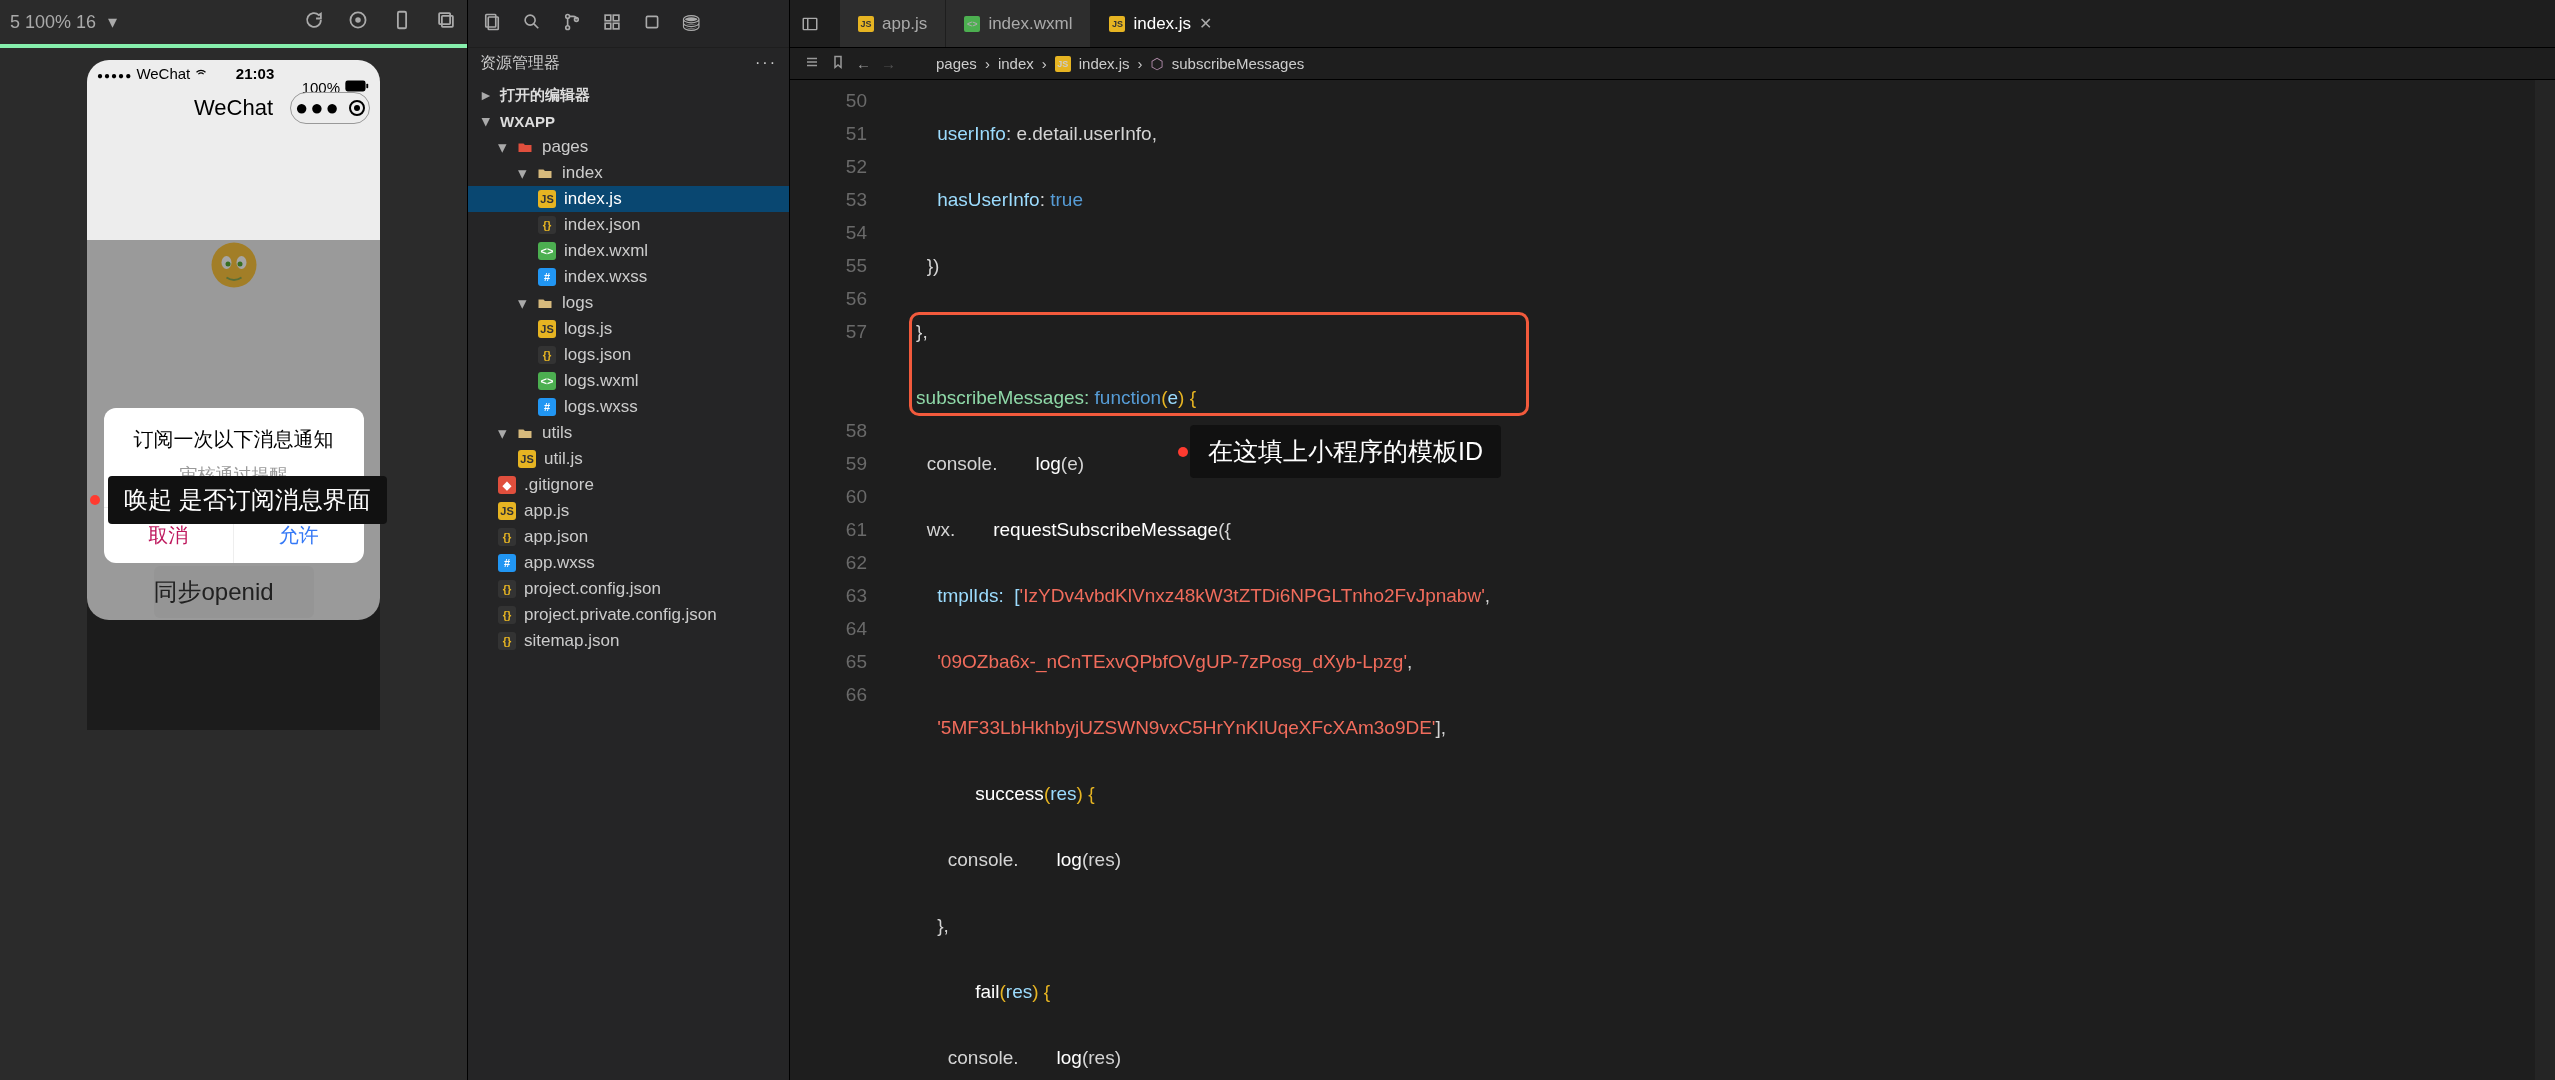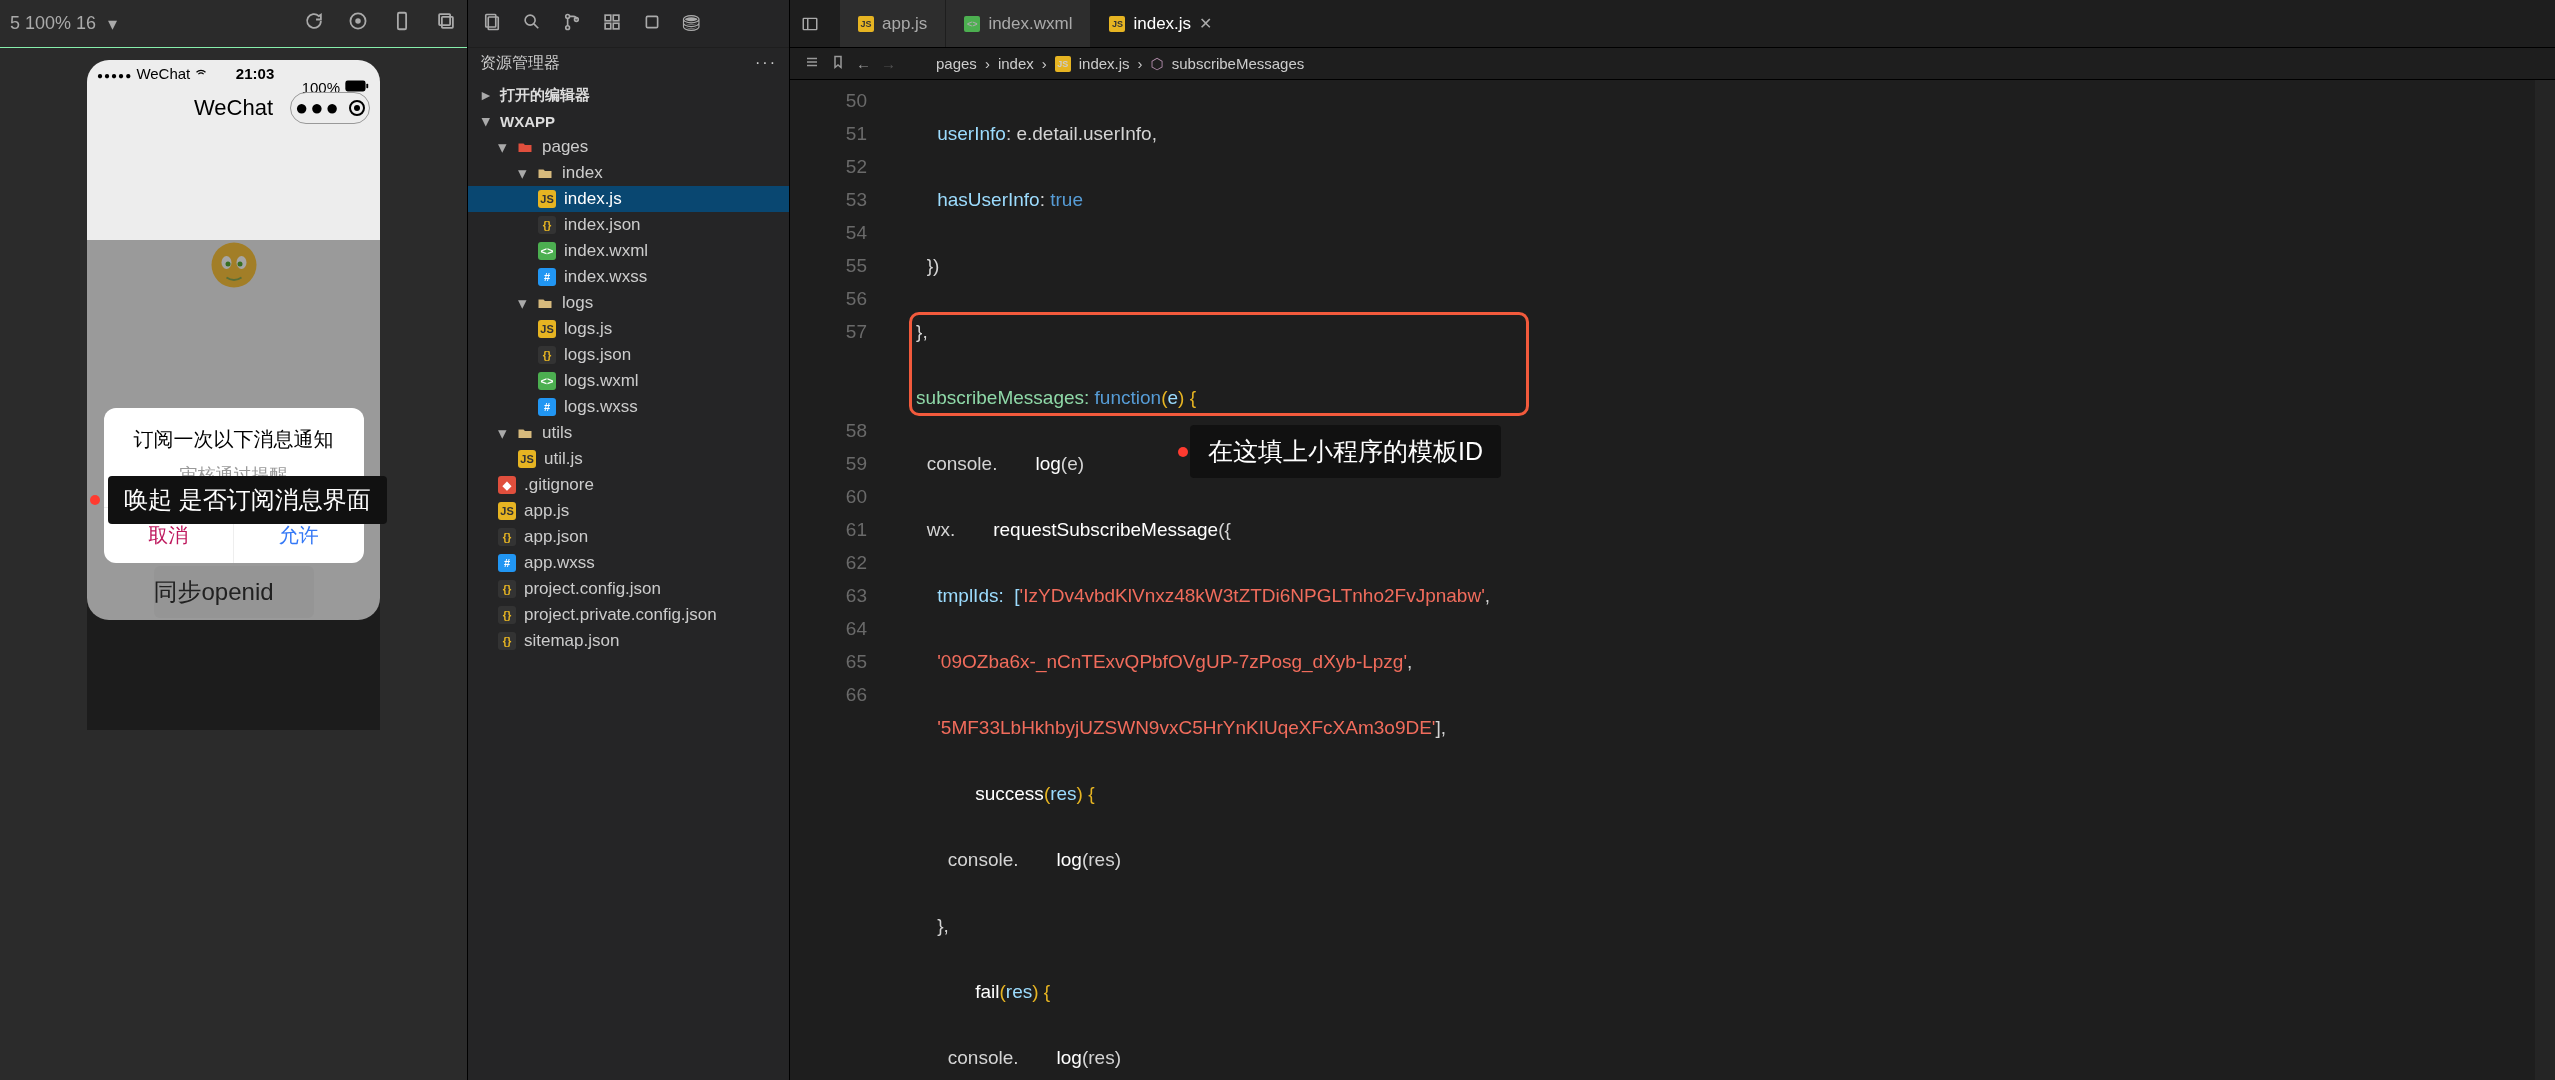--- a/index.html
+++ b/index.html
@@ -1,21 +1,21 @@
 <!DOCTYPE html>
 <html><head>
 <meta charset="utf-8">
 <style>
   * { margin:0; padding:0; box-sizing:border-box; font-family:-apple-system,"Helvetica Neue",Arial,sans-serif; }
   body { background:#1e1e1e; color:#ccc; width:2555px; height:1080px; overflow:hidden; }
   .root { display:flex; height:100%; }
 
   
   .sim-col { width:468px; background:#2b2b2b; border-right:1px solid #000; display:flex; flex-direction:column; }
-  .sim-toolbar { height:48px; display:flex; align-items:center; justify-content:space-between; padding:0 10px; border-bottom:1px solid #86efac; color:#aaa; font-size:18px; }
+  .sim-toolbar { height:48px; display:flex; align-items:center; justify-content:space-between; padding:0 10px; border-bottom:4px solid #86efac; color:#aaa; font-size:18px; }
   .sim-toolbar .tb-left { display:flex; align-items:center; gap:12px; }
   .sim-toolbar .tb-right { display:flex; align-items:center; gap:22px; }
   .sim-toolbar svg { width:22px; height:22px; fill:none; stroke:#aaa; stroke-width:26; }
   .sim-stage { flex:1; display:flex; align-items:flex-start; justify-content:center; padding-top:12px; position:relative; }
   .phone { width:293px; height:560px; background:#ededed; position:relative;border-radius:22px; }
   .phone .statusbar { height:26px; display:flex; align-items:center; justify-content:space-between; padding:0 10px; font-size:15px; color:#000; }
   .phone .battery { display:flex; align-items:center; gap:4px;margin-top:28px; }
   .phone .navbar { height:44px; display:flex; align-items:center; justify-content:center; font-size:22px; color:#000; position:relative; }
   .phone .navbar .capsule { position:absolute; right:10px; top:6px; width:80px; height:32px; border:1px solid #999; border-radius:16px; display:flex; align-items:center; justify-content:space-around; }
   .phone .navbar .capsule .dots { letter-spacing:2px; font-weight:bold;}

